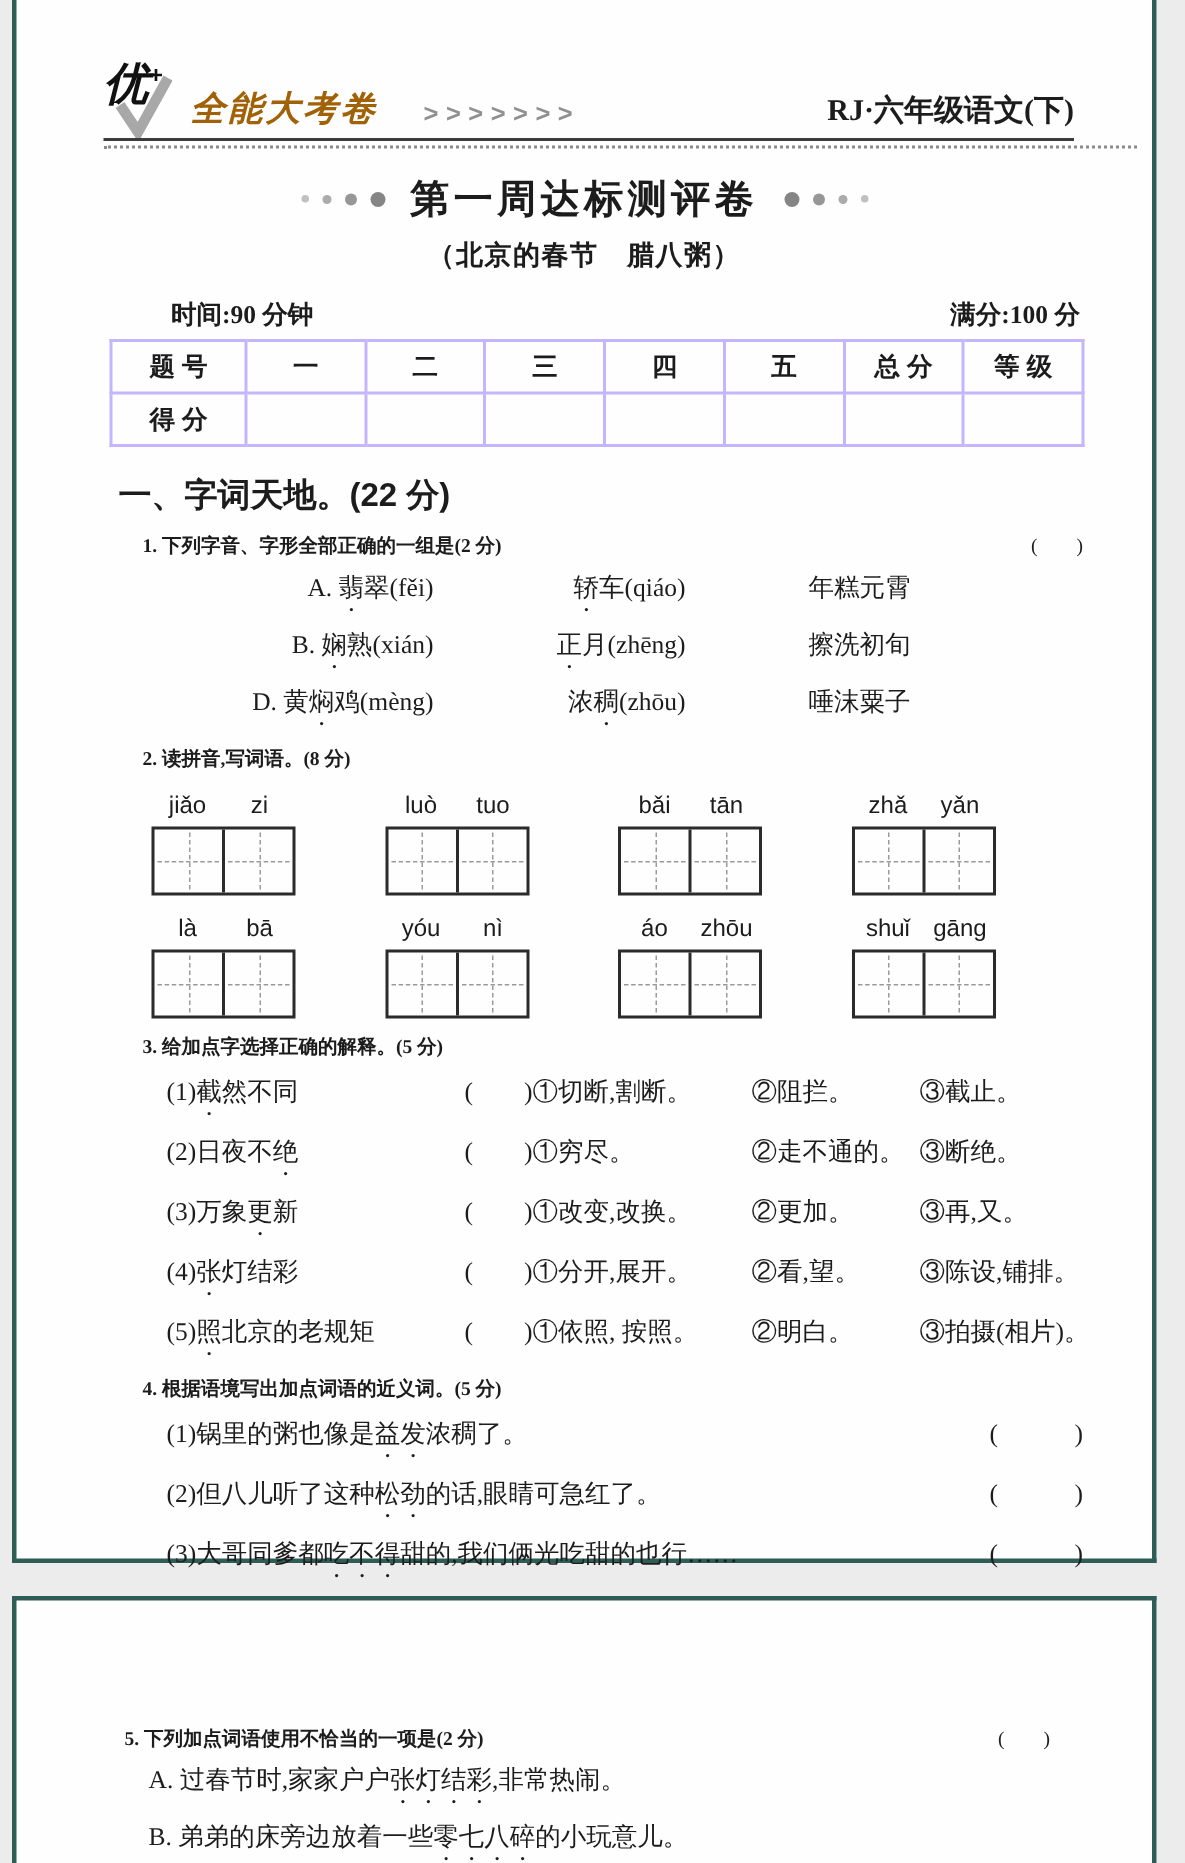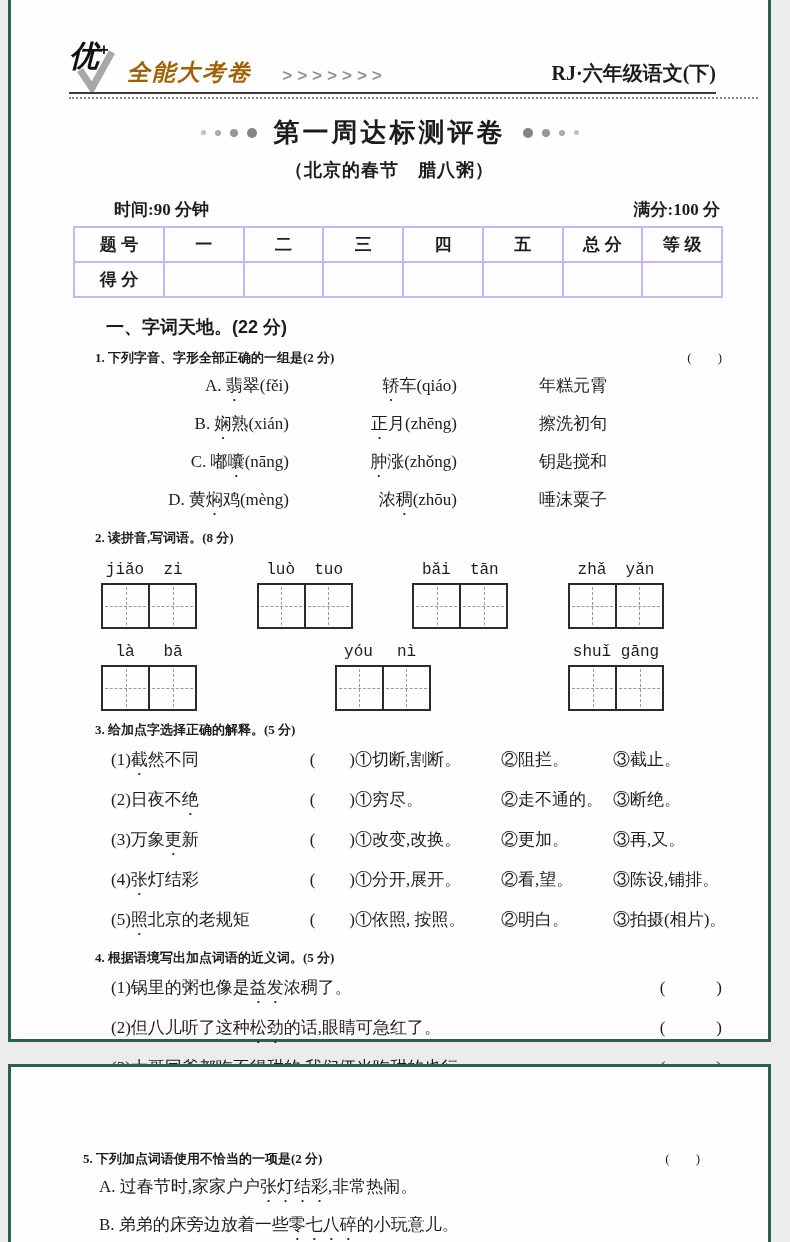--- a/index.html
+++ b/index.html
@@ -36,33 +36,33 @@
 
   
   .meta{display:flex;justify-content:space-between;margin:16px 48px 5px 62px;
     font-size:17px;font-weight:bold;padding-left:41px;}
   table.score-table{border-collapse:collapse;margin-left:62px;width:650px;table-layout:fixed;}
   table.score-table td{border:2px solid #c4b5fd;height:31px;text-align:center;
     font-family:"Liberation Sans",sans-serif;font-weight:bold;font-size:17px;}
   table.score-table td.c0{width:86px;}
 
   
-  .section-heading{margin:17px 0 0 95px;font-family:"Liberation Sans",sans-serif;
-    font-weight:bold;font-size:18px;}
+  .section-heading{margin:17px 0 0 68px;font-family:"Liberation Sans",sans-serif;
+    font-weight:bold;font-size:22px;}
   .stem{margin:10px 46px 0 84px;font-weight:bold;font-size:13px;display:flex;justify-content:space-between;}
   .stem .plain{font-weight:bold;}
   .blank{white-space:pre;font-weight:normal;}
   .q1row{display:flex;margin:7px 0 0 100px;font-size:17px;line-height:23px;text-align:right;}
   .q1c1{width:178px;} .q1c2{width:168px;} .q1c3{width:116px;}
 
   
   .pin-rows{margin:12px 104px 0 90px;}
   .pin-row{display:flex;justify-content:space-between;margin-top:14px;}
   .pin-group{width:96px;}
-  .pin-label{display:flex;font-family:Liberation Mono, monospace;font-size:16px;
+  .pin-label{display:flex;font-family:Liberation Sans, sans-serif;font-size:16px;
     margin-bottom:4px;}
   .pin-label span{flex:1;text-align:center;}
   .wbox{width:96px;height:46px;border:2px solid #2b2b2b;display:flex;box-sizing:border-box;}
   .wcell{flex:1;position:relative;}
   .wcell + .wcell{border-left:2px solid #2b2b2b;}
   .wcell::before{content:"";position:absolute;left:50%;top:2px;bottom:2px;border-left:1px dashed #9a9a9a;}
   .wcell::after{content:"";position:absolute;top:50%;left:2px;right:2px;border-top:1px dashed #9a9a9a;}
 
   .q3row{display:flex;margin:9px 0 0 100px;font-size:17px;line-height:23px;}
   .q3c1{width:244px;display:flex;justify-content:space-between;}
@@ -153,26 +153,20 @@
     <span class="q1c3">年糕</span>
     <span class="q1c4">元霄</span>
   </div>
   <div class="q1row">
     <span class="q1c1"><span>B. </span><span class="emdot">娴</span><span>熟(xián)</span></span>
     <span class="q1c2"><span></span><span class="emdot">正</span><span>月(zhēng)</span></span>
     <span class="q1c3">擦洗</span>
     <span class="q1c4">初旬</span>
   </div>
   <div class="q1row">
-    <span class="q1c1"><span>C. 嘟</span><span class="emdot">囔</span><span>(nāng)</span></span>
-    <span class="q1c2"><span></span><span class="emdot">肿</span><span>涨(zhǒng)</span></span>
-    <span class="q1c3">钥匙</span>
-    <span class="q1c4">搅和</span>
-  </div>
-  <div class="q1row">
     <span class="q1c1"><span>D. 黄</span><span class="emdot">焖</span><span>鸡(mèng)</span></span>
     <span class="q1c2"><span>浓</span><span class="emdot">稠</span><span>(zhōu)</span></span>
     <span class="q1c3">唾沫</span>
     <span class="q1c4">粟子</span>
   </div>
 
   <div class="stem">
     <span class="plain">2. 读拼音,写词语。(8 分)</span>
   </div>
   <div class="pin-rows">
@@ -234,20 +228,30 @@
             <span>yóu</span>
             <span>nì</span>
           </div>
         <div class="wbox">
             <div class="wcell"></div>
             <div class="wcell"></div>
           </div>
       </div>
       <div class="pin-group">
         <div class="pin-label">
+            <span>áo</span>
+            <span>zhōu</span>
+          </div>
+        <div class="wbox">
+            <div class="wcell"></div>
+            <div class="wcell"></div>
+          </div>
+      </div>
+      <div class="pin-group">
+        <div class="pin-label">
             <span>shuǐ</span>
             <span>gāng</span>
           </div>
         <div class="wbox">
             <div class="wcell"></div>
             <div class="wcell"></div>
           </div>
       </div>
     </div>
   </div>

